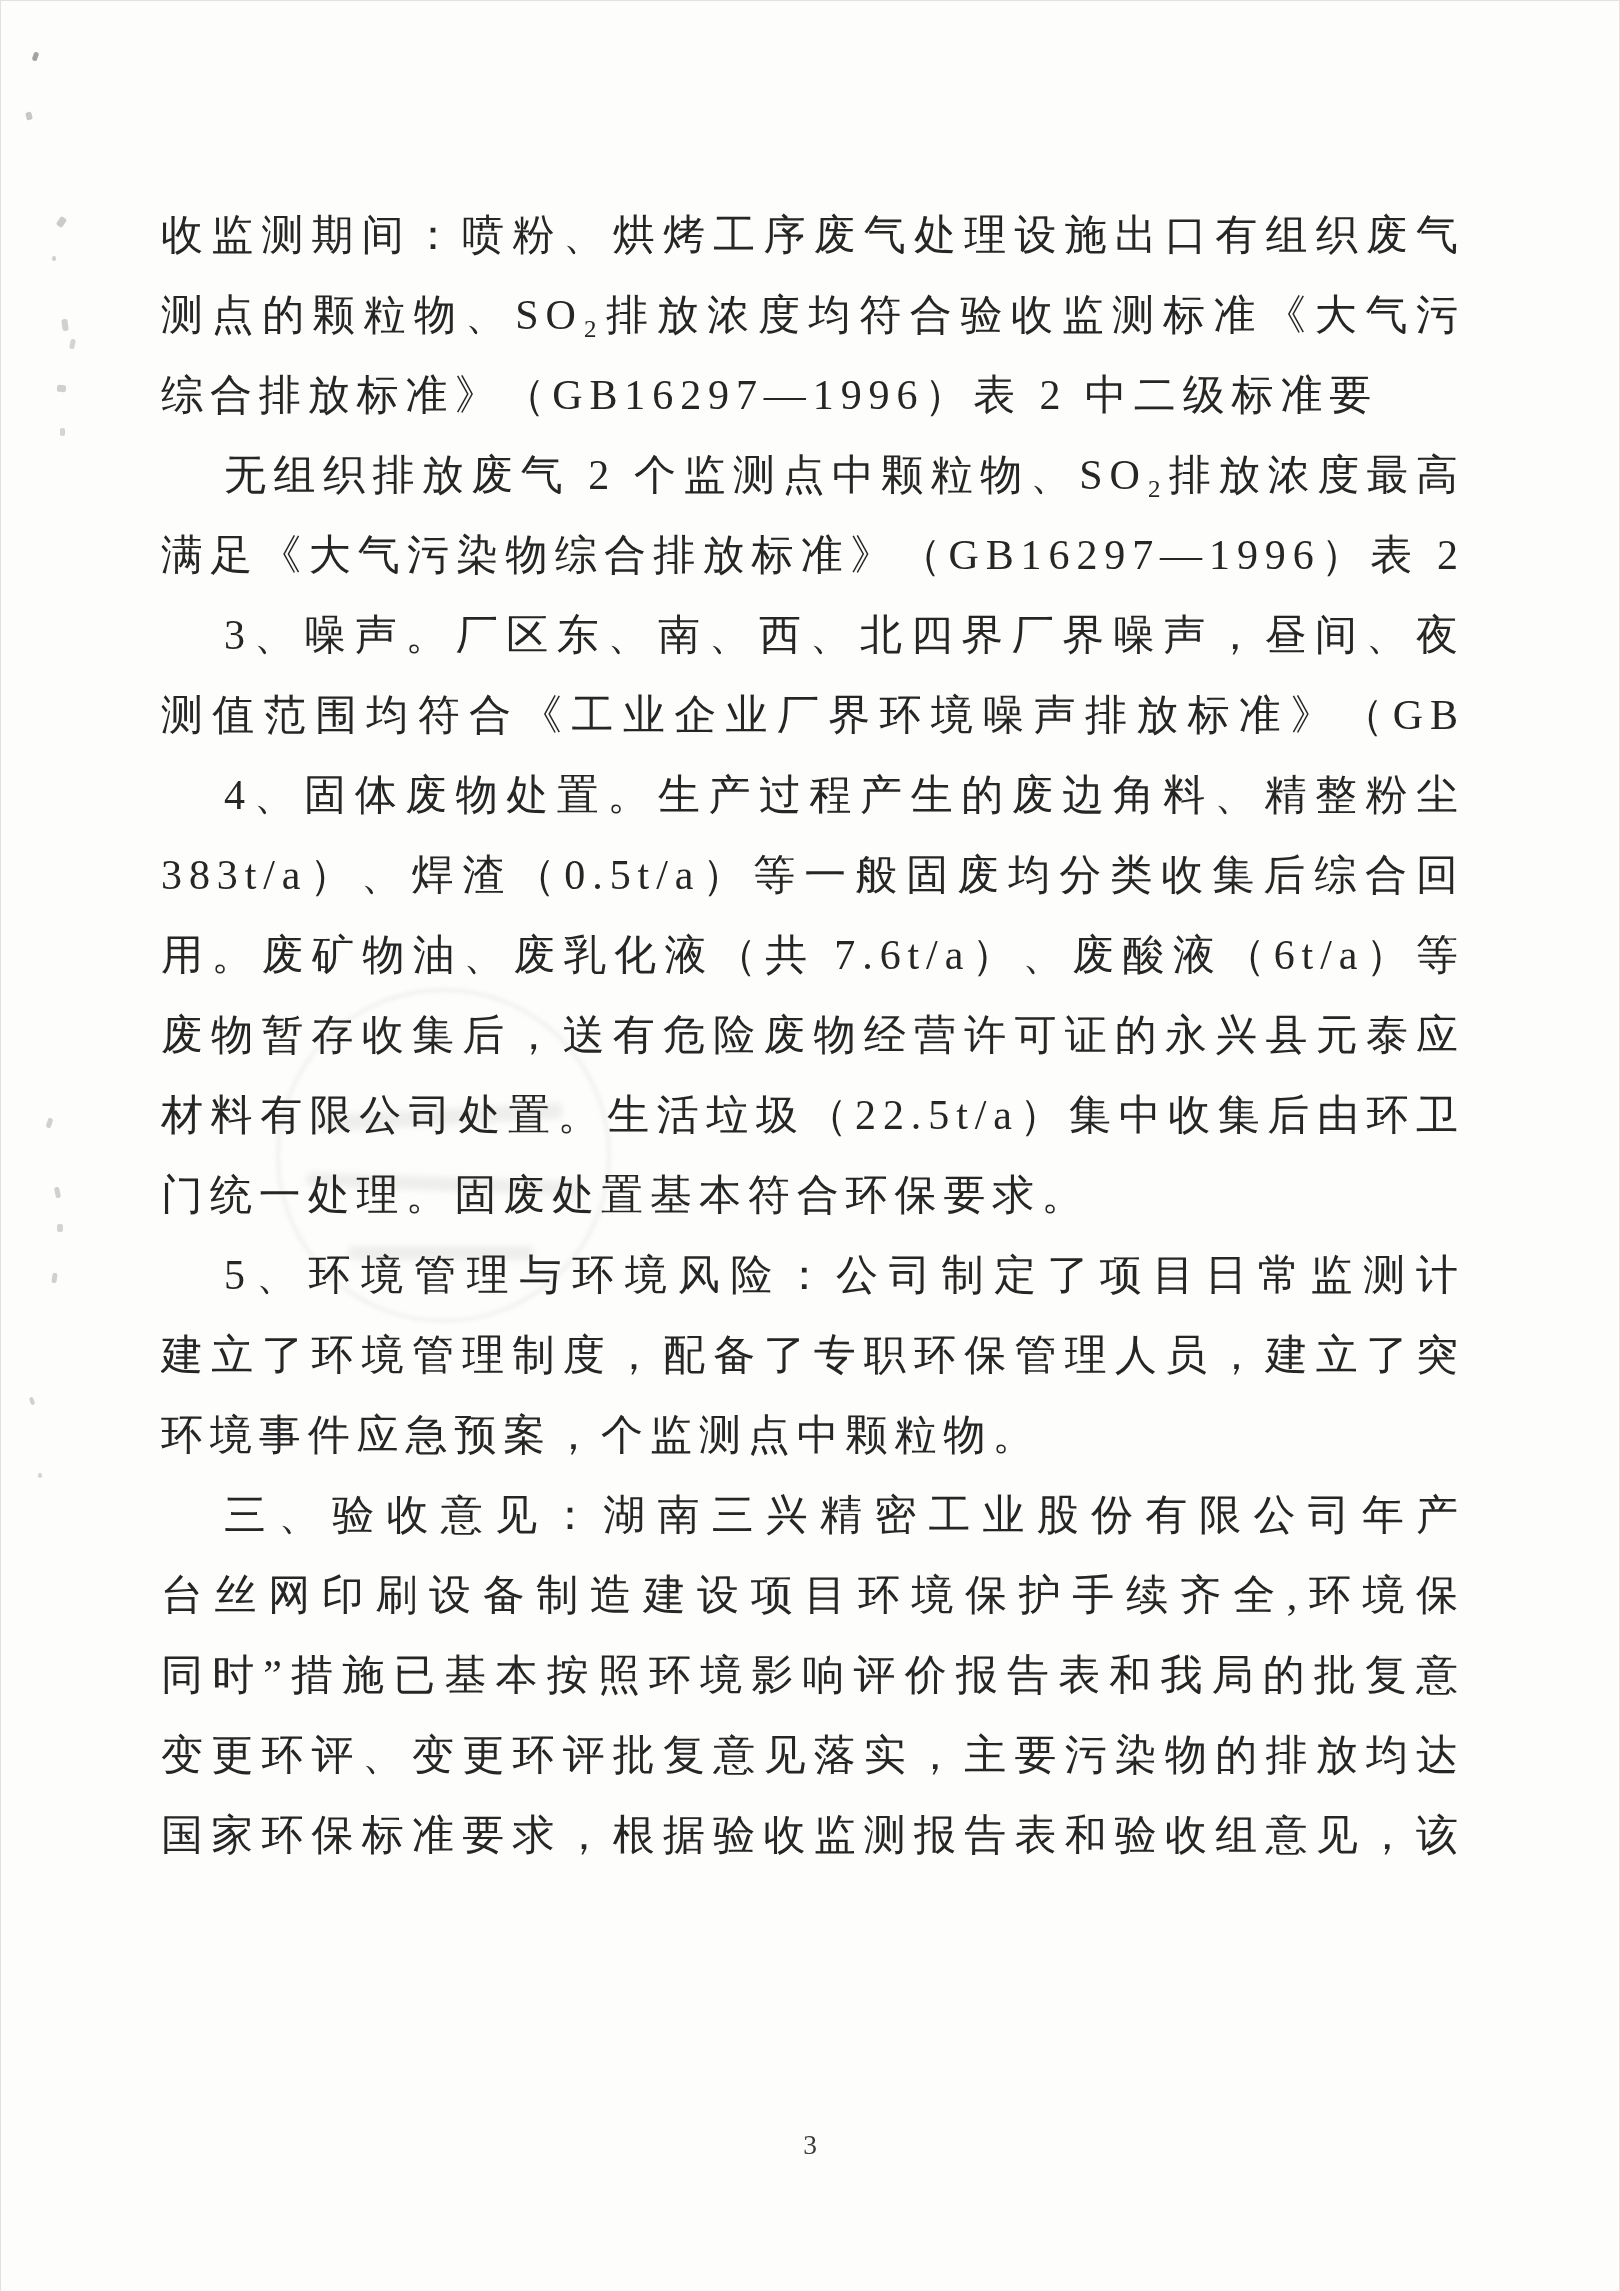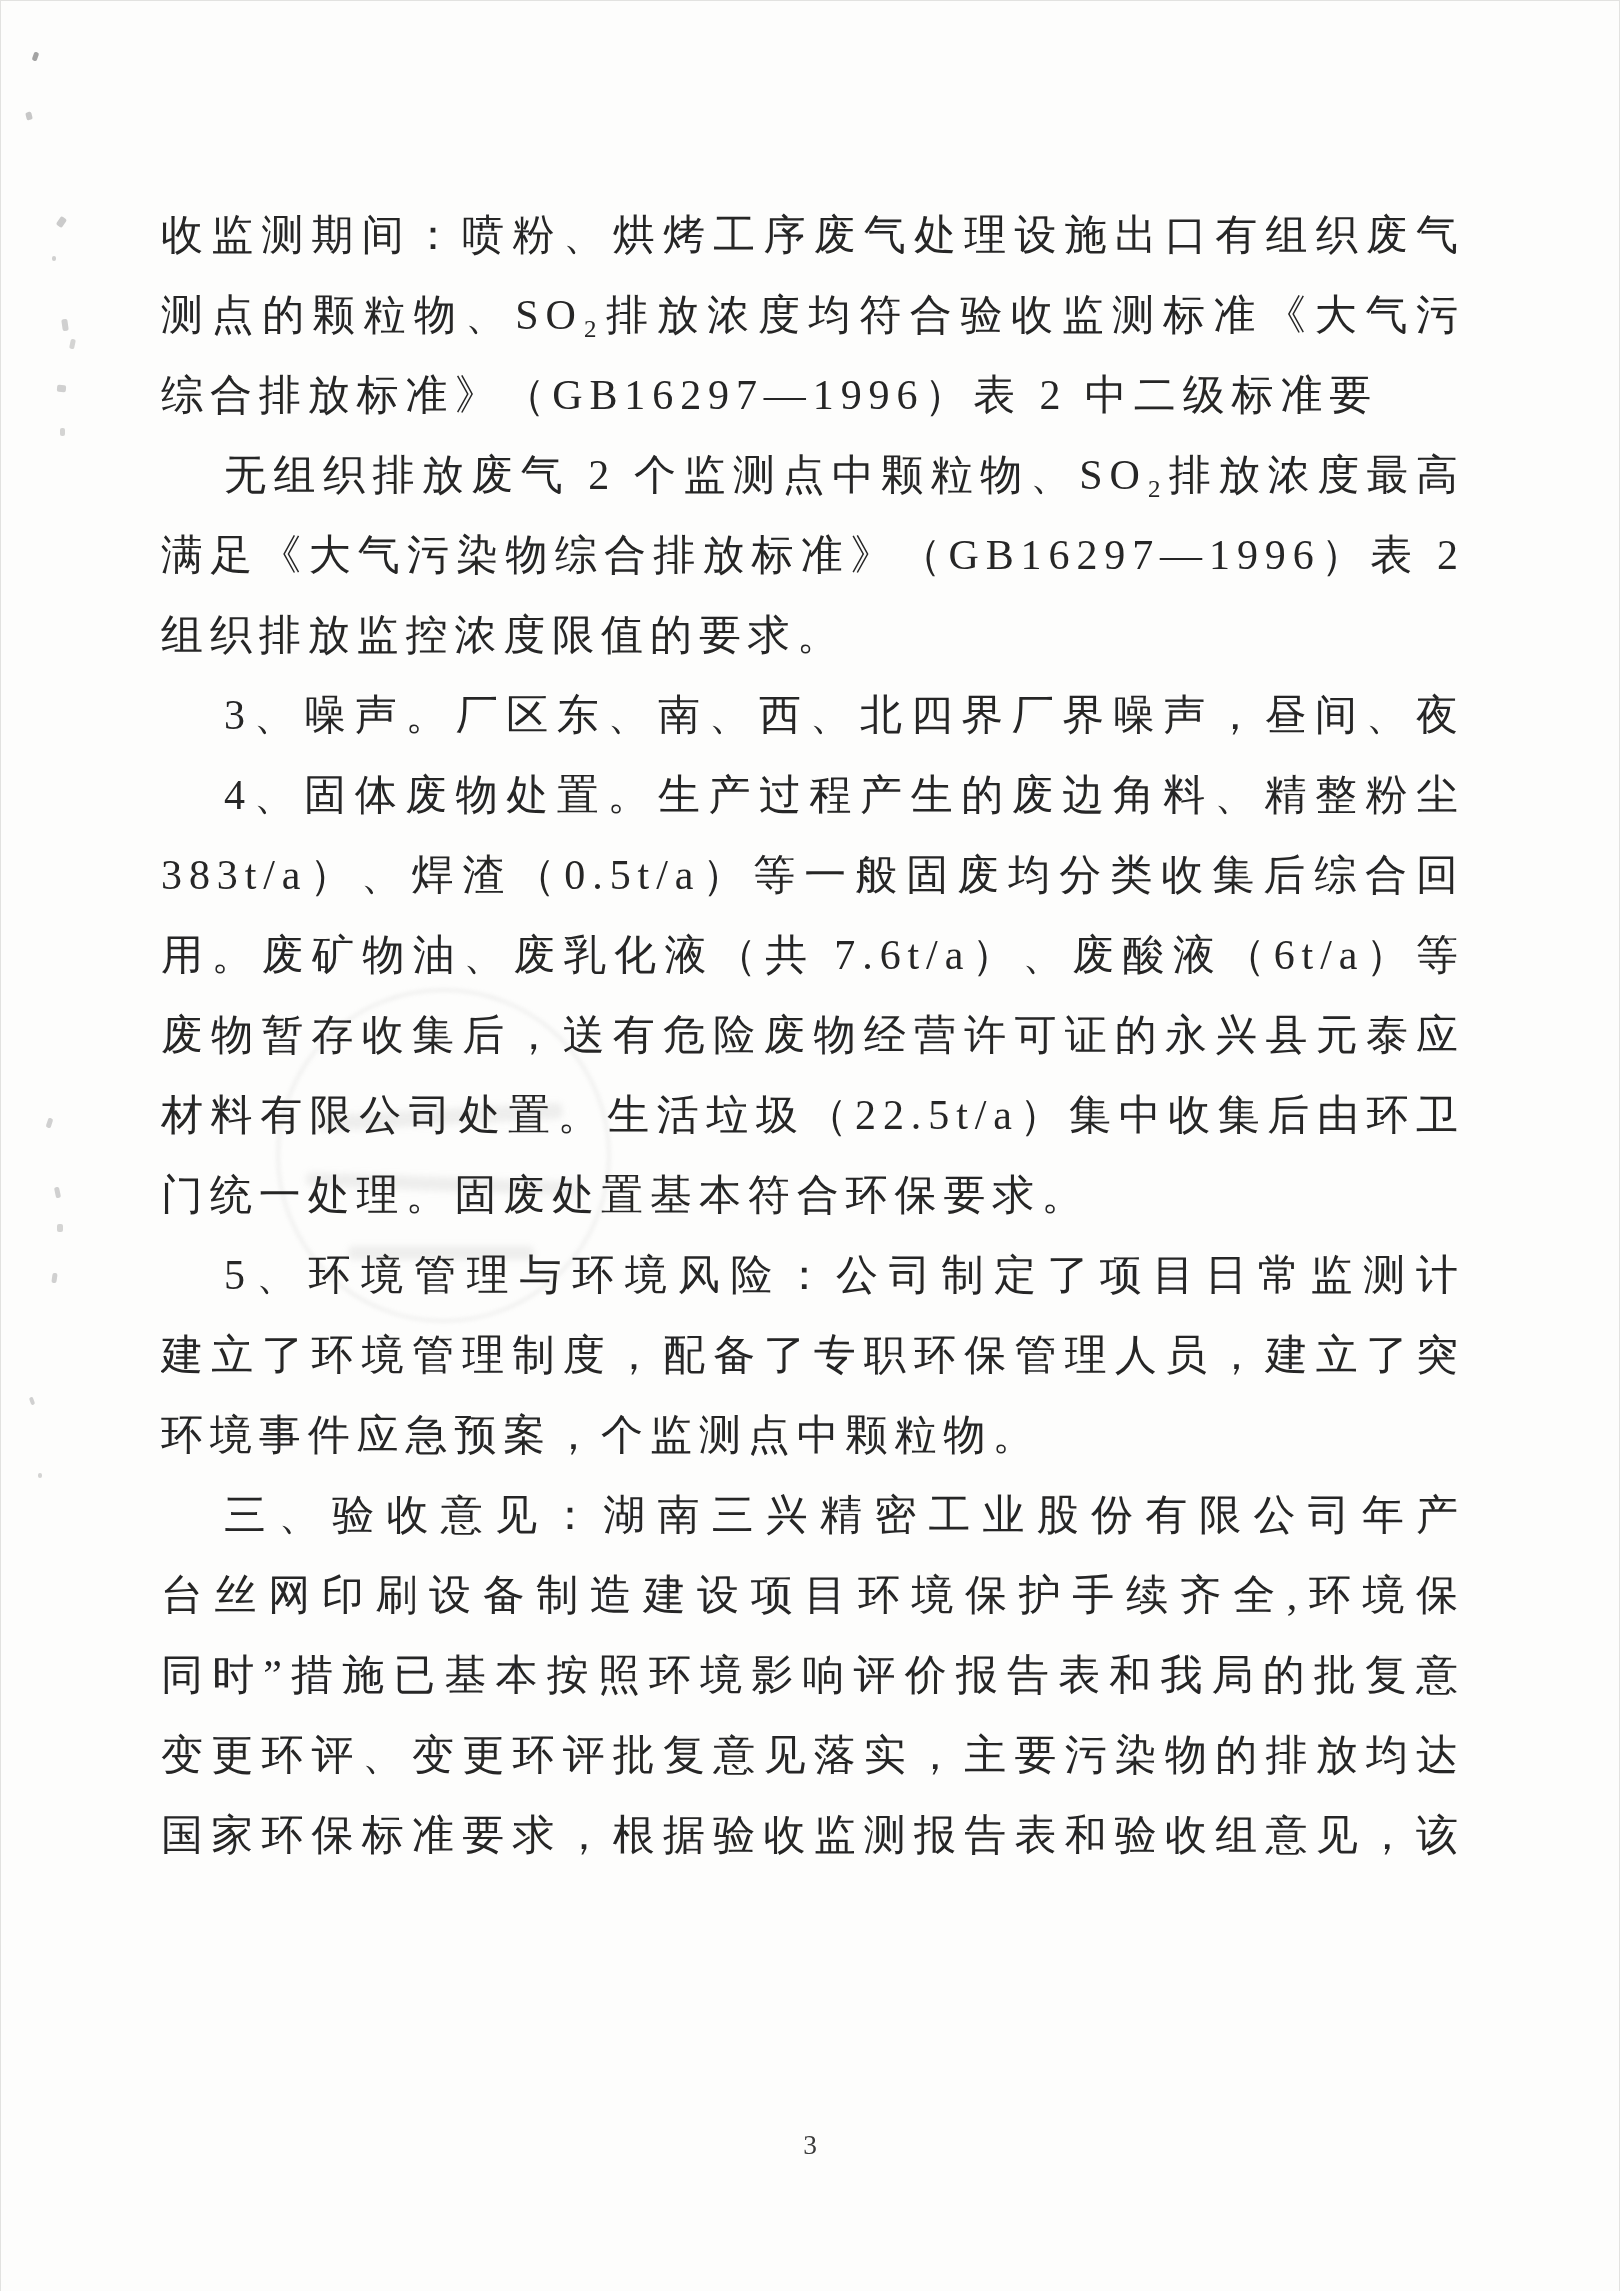--- a/index.html
+++ b/index.html
@@ -123,22 +123,22 @@
   <span class="speck s12"></span>
   <span class="speck s13"></span>
   <span class="speck s14"></span>
 
   <div class="text-block">
       <div class="line just">收监测期间：喷粉、烘烤工序废气处理设施出口有组织废气监</div>
       <div class="line just">测点的颗粒物、SO₂排放浓度均符合验收监测标准《大气污染物</div>
       <div class="line">综合排放标准》（GB16297—1996）表 2 中二级标准要求。</div>
       <div class="line indent just">无组织排放废气 2 个监测点中颗粒物、SO₂排放浓度最高值</div>
       <div class="line just">满足《大气污染物综合排放标准》（GB16297—1996）表 2 中无</div>
-      <div class="line">组织排放监控浓度限值的要求。</div>
       <div class="line indent just">3、噪声。厂区东、南、西、北四界厂界噪声，昼间、夜间</div>
+      <div class="line just">测值范围均符合《工业企业厂界环境噪声排放标准》（GB</div>
       <div class="line indent just">4、固体废物处置。生产过程产生的废边角料、精整粉尘（共</div>
       <div class="line just">383t/a）、焊渣（0.5t/a）等一般固废均分类收集后综合回收利</div>
       <div class="line just">用。废矿物油、废乳化液（共 7.6t/a）、废酸液（6t/a）等危险</div>
       <div class="line just">废物暂存收集后，送有危险废物经营许可证的永兴县元泰应用</div>
       <div class="line just">材料有限公司处置。生活垃圾（22.5t/a）集中收集后由环卫部</div>
       <div class="line">门统一处理。固废处置基本符合环保要求。</div>
       <div class="line indent just">5、环境管理与环境风险：公司制定了项目日常监测计划，</div>
       <div class="line just">建立了环境管理制度，配备了专职环保管理人员，建立了突发</div>
       <div class="line">环境事件应急预案，个监测点中颗粒物。</div>
       <div class="line indent just">三、验收意见：湖南三兴精密工业股份有限公司年产 2500</div>

